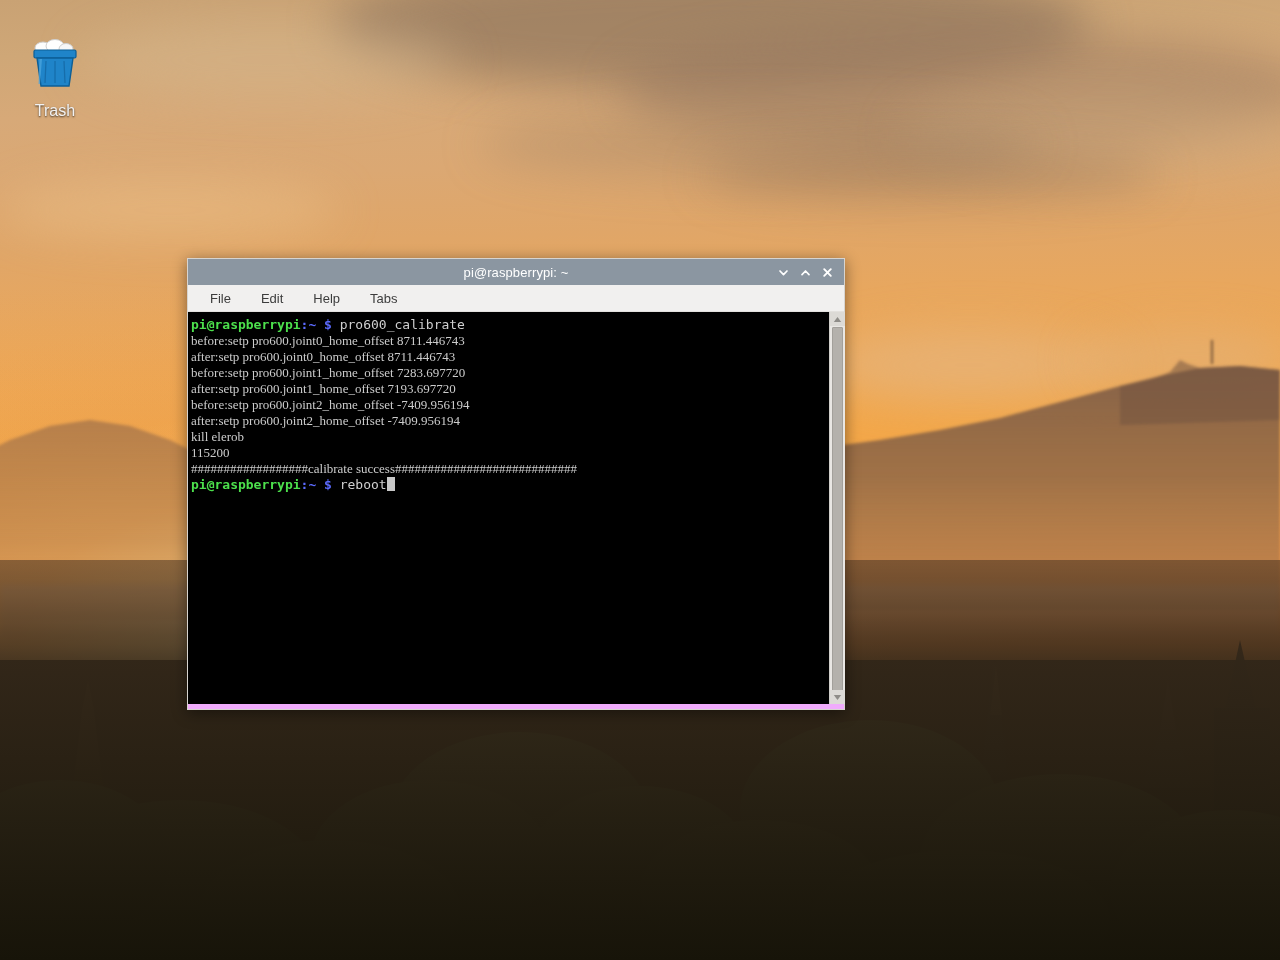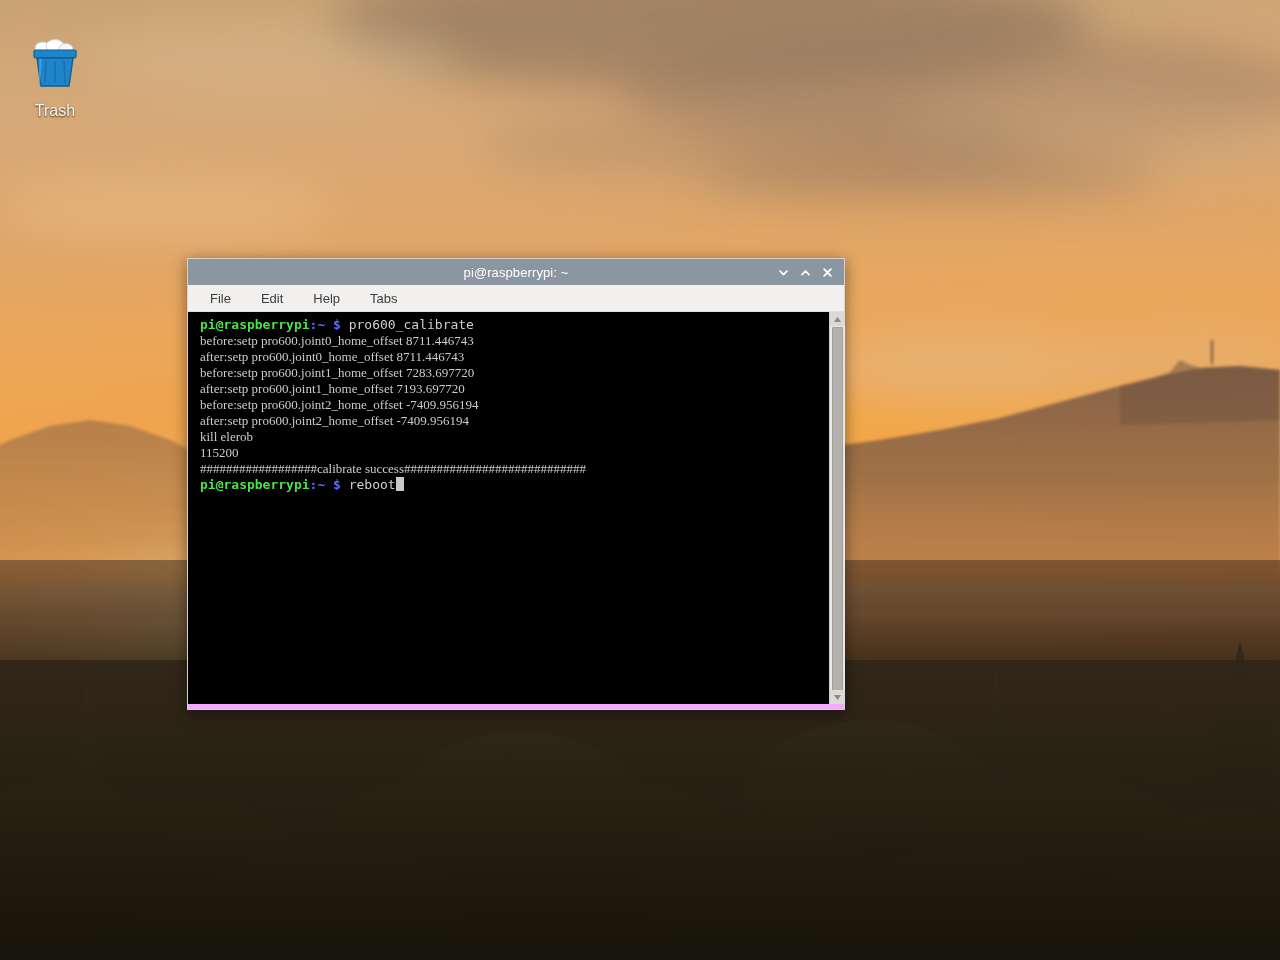--- a/index.html
+++ b/index.html
@@ -198,21 +198,21 @@
     flex: 1 1 auto;
     background: #000000;
     padding: 5px 0 0 2px;
     overflow: hidden;
     font-family: "DejaVu Sans Mono", "Liberation Mono", monospace;
     font-size: 13px;
     line-height: 16px;
     white-space: pre;
     cursor: text;
   }
-  .term-line { height: 16px; color: #d0d0d0; margin-left: 9px; }
+  .term-line { height: 16px; color: #d0d0d0; }
   .seg-user { color: #4ce04c; font-weight: bold; }
   .seg-path { color: #5c6bff; font-weight: bold; }
   .seg-dollar { color: #5c6bff; font-weight: bold; }
   .seg-cmd { color: #cfcfcf; }
   .seg-out { color: #cccccc; font-family: Liberation Serif, serif; }
   .cursor-block {
     display: inline-block;
     width: 8px; height: 14px;
     background: #c8c8c8;
     vertical-align: -2px;

